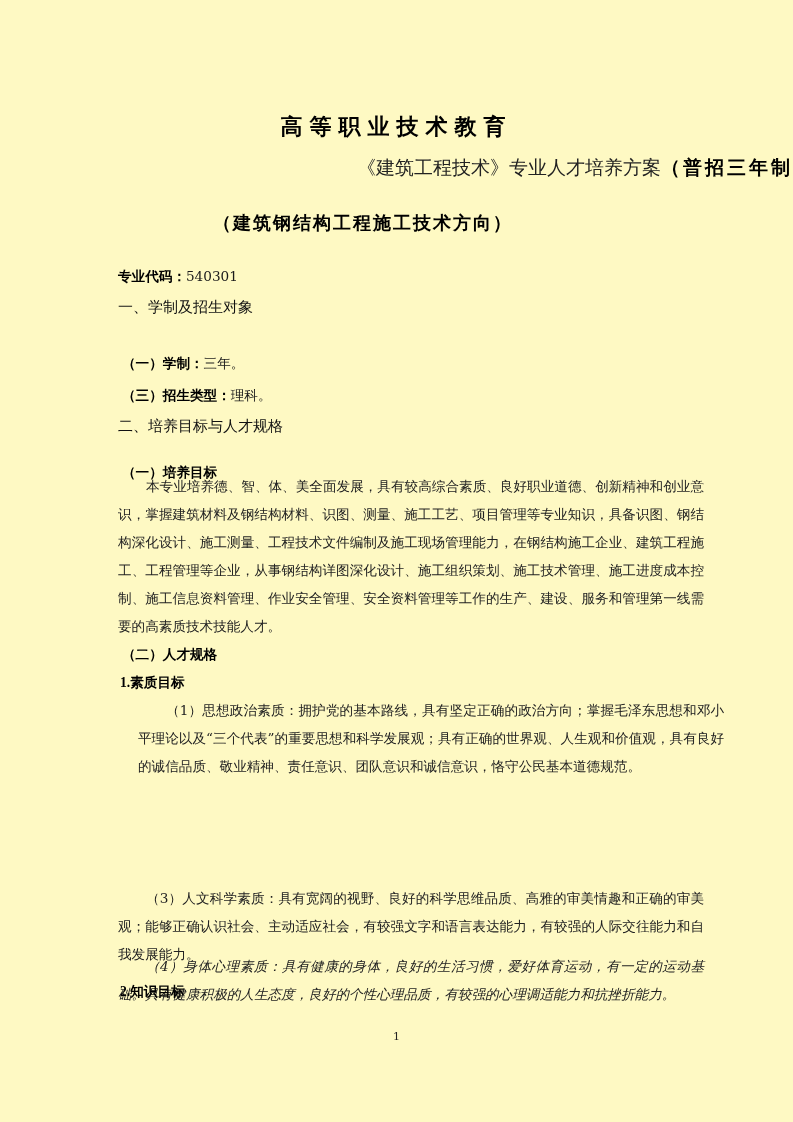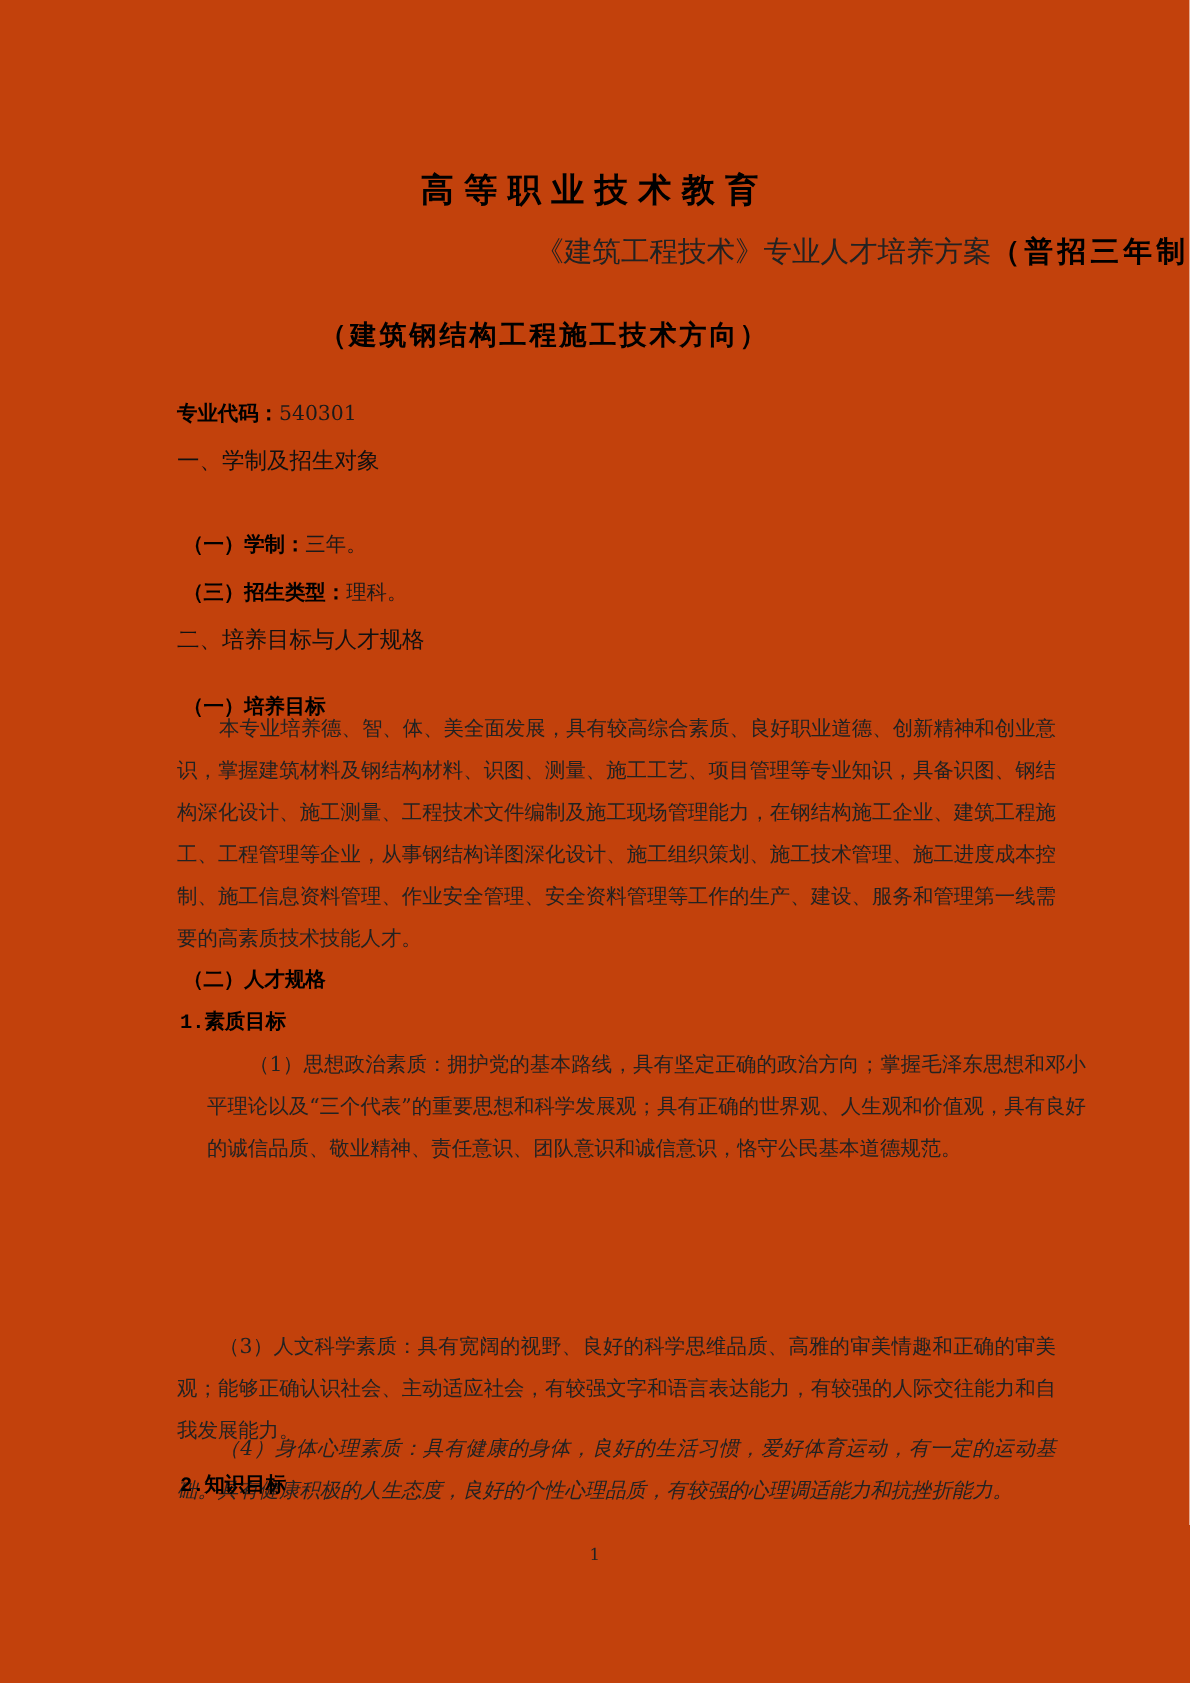--- a/index.html
+++ b/index.html
@@ -13,21 +13,21 @@
       position: relative;
       overflow: hidden;
       font-family: "DejaVu Serif", "Liberation Serif", serif;
       color: #1a1a1a;
     }
     .page {
       position: absolute;
       left: 0; top: 0;
       width: 793px;
       height: 1122px;
-      background: #c2410c;
+      background: #fef9c3;
     }
     .title-main {
       position: absolute;
       top: 112px;
       left: 0;
       width: 793px;
       text-align: center;
       font-family: "DejaVu Sans", "Liberation Sans", sans-serif;
       font-weight: bold;
       font-size: 22px;
@@ -64,21 +64,21 @@
       color: #000;
     }
     .line {
       position: absolute;
       left: 118px;
       white-space: nowrap;
       font-size: 13.6px;
       line-height: 20px;
     }
     .b {
-      font-family: Liberation Mono, monospace;
+      font-family: Liberation Serif, serif;
       font-weight: bold;
       color: #000;
       text-align: center;
     }
     .h1 {
       font-family: "DejaVu Sans", "Liberation Sans", sans-serif;
       font-size: 15px;
       color: #111;
     }
     .para {

